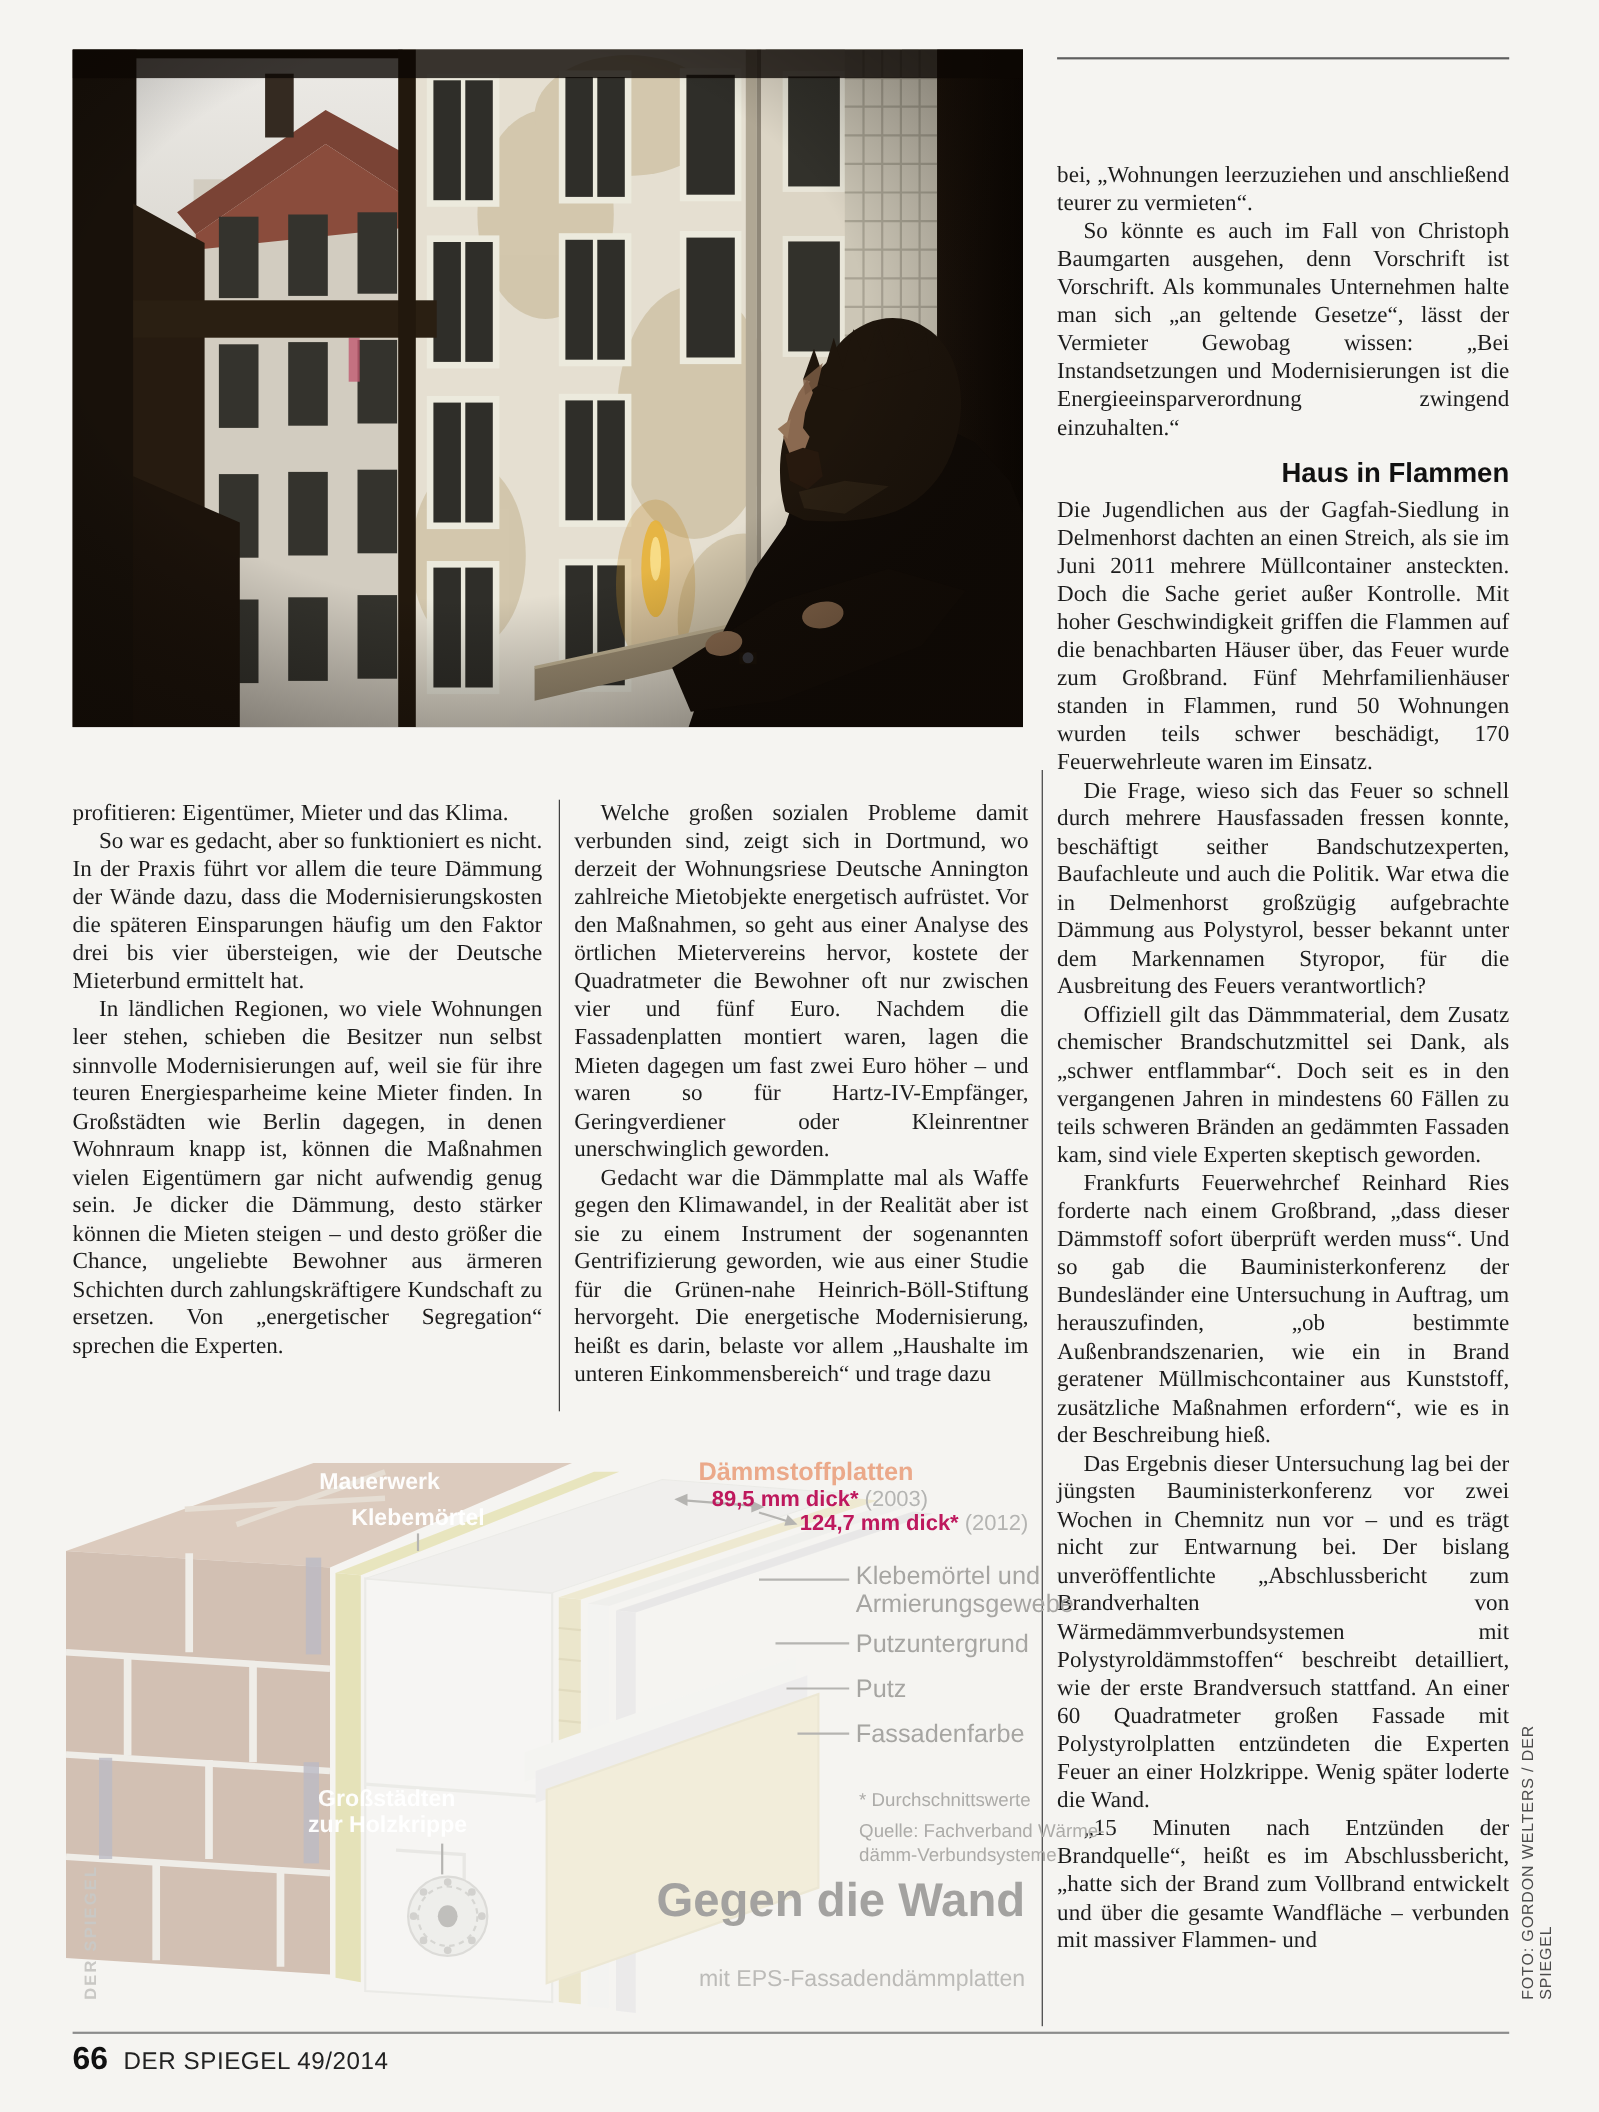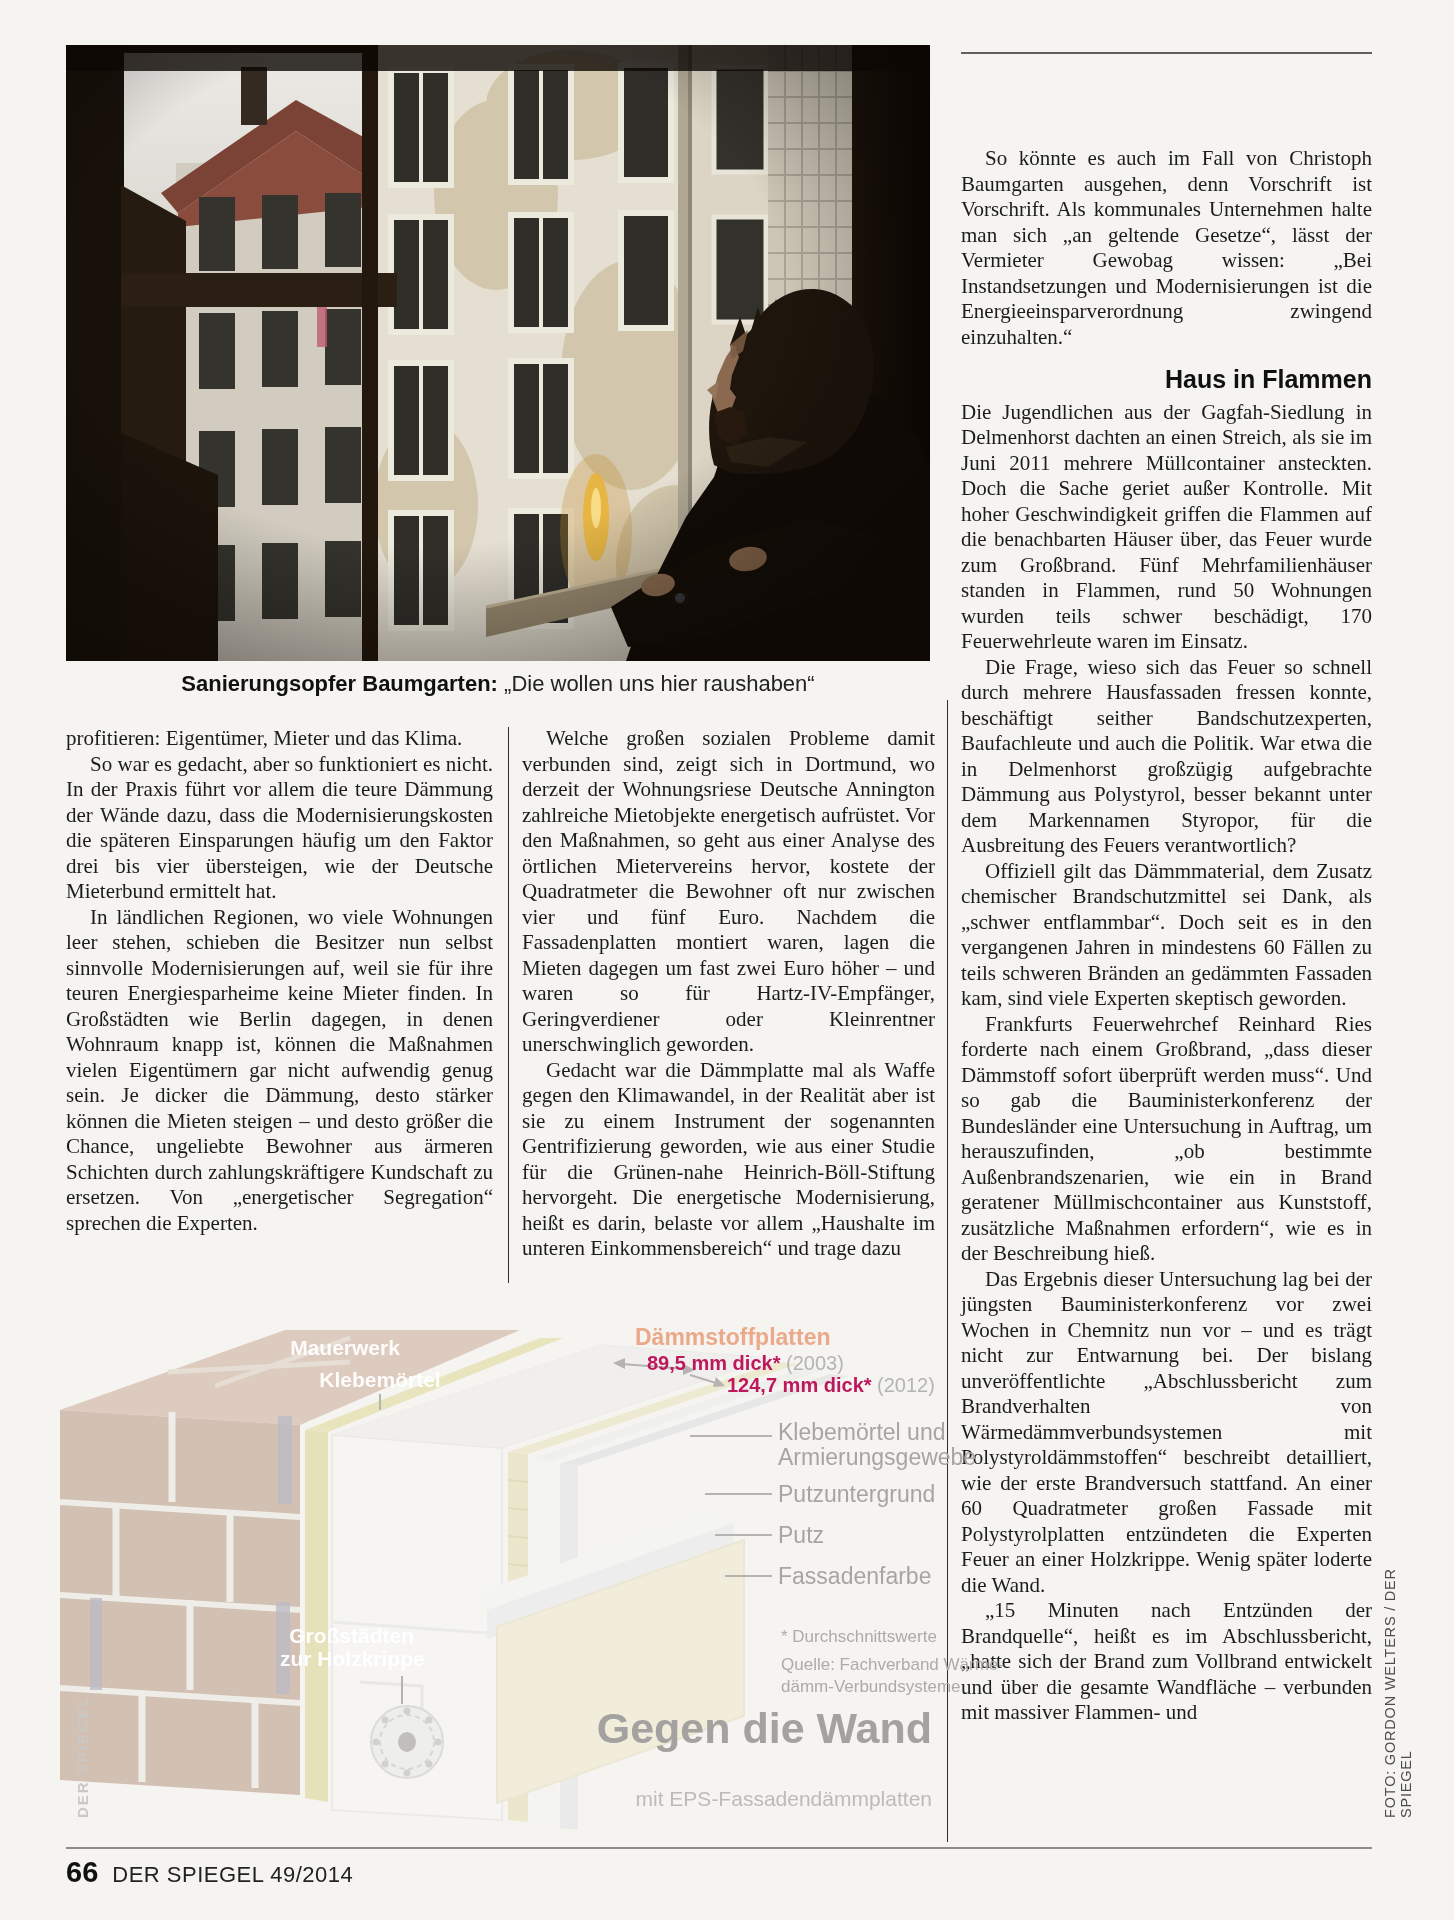--- a/index.html
+++ b/index.html
@@ -191,40 +191,38 @@
       <ellipse cx="592" cy="540" rx="17" ry="11" fill="#8e6e52" transform="rotate(-12 592 540)"></ellipse>
       <ellipse cx="682" cy="514" rx="19" ry="12" fill="#8a6a4e" transform="rotate(-10 682 514)"></ellipse>
       <rect x="606" y="548" width="16" height="11" fill="#1a1209"></rect>
       <circle cx="614" cy="553" r="5" fill="#3a3a40"></circle>
 
       <rect x="0" y="0" width="864" height="616" fill="url(#vig)"></rect>
       <rect x="0" y="0" width="864" height="26" fill="#0c0804" opacity=".8"></rect>
     </svg>
   </div>
 
-  <div class="caption">
-    <span class="cap-bold">Sanierungsopfer Baumgarten:</span><span> „Die wollen uns hier raushaben“</span>
-  </div>
 
   <div class="rule-top-right"></div>
   <div class="vrule" id="divider-1"></div>
   <div class="vrule" id="divider-2"></div>
 
   <div class="col" id="col1">
     <p>profitieren: Eigentümer, Mieter und das Klima.</p>
     <p class="ind">So war es gedacht, aber so funktioniert es nicht. In der Praxis führt vor allem die teure Dämmung der Wände dazu, dass die Modernisierungskosten die späteren Einsparungen häufig um den Faktor drei bis vier übersteigen, wie der Deutsche Mieterbund ermittelt hat.</p>
     <p class="ind">In ländlichen Regionen, wo viele Wohnungen leer stehen, schieben die Besitzer nun selbst sinnvolle Modernisierungen auf, weil sie für ihre teuren Energiesparheime keine Mieter finden. In Großstädten wie Berlin dagegen, in denen Wohnraum knapp ist, können die Maßnahmen vielen Eigentümern gar nicht aufwendig genug sein. Je dicker die Dämmung, desto stärker können die Mieten steigen – und desto größer die Chance, ungeliebte Bewohner aus ärmeren Schichten durch zahlungskräftigere Kundschaft zu ersetzen. Von „energetischer Segregation“ sprechen die Experten.</p>
   </div>
 
   <div class="col" id="col2">
     <p class="ind">Welche großen sozialen Probleme damit verbunden sind, zeigt sich in Dortmund, wo derzeit der Wohnungsriese Deutsche Annington zahlreiche Mietobjekte energetisch aufrüstet. Vor den Maßnahmen, so geht aus einer Analyse des örtlichen Mietervereins hervor, kostete der Quadratmeter die Bewohner oft nur zwischen vier und fünf Euro. Nachdem die Fassadenplatten montiert waren, lagen die Mieten dagegen um fast zwei Euro höher – und waren so für Hartz-IV-Empfänger, Geringverdiener oder Kleinrentner unerschwinglich geworden.</p>
     <p class="ind">Gedacht war die Dämmplatte mal als Waffe gegen den Klimawandel, in der Realität aber ist sie zu einem Instrument der sogenannten Gentrifizierung geworden, wie aus einer Studie für die Grünen-nahe Heinrich-Böll-Stiftung hervorgeht. Die energetische Modernisierung, heißt es darin, belaste vor allem „Haushalte im unteren Einkommensbereich“ und trage dazu</p>
   </div>
 
   <div class="col" id="col3">
+    <p>bei, „Wohnungen leerzuziehen und anschließend teurer zu vermieten“.</p>
     <p class="ind">So könnte es auch im Fall von Christoph Baumgarten ausgehen, denn Vorschrift ist Vorschrift. Als kommunales Unternehmen halte man sich „an geltende Gesetze“, lässt der Vermieter Gewobag wissen: „Bei Instandsetzungen und Modernisierungen ist die Energieeinsparverordnung zwingend einzuhalten.“</p>
     <p class="subhead">Haus in Flammen</p>
     <p>Die Jugendlichen aus der Gagfah-Siedlung in Delmenhorst dachten an einen Streich, als sie im Juni 2011 mehrere Müllcontainer ansteckten. Doch die Sache geriet außer Kontrolle. Mit hoher Geschwindigkeit griffen die Flammen auf die benachbarten Häuser über, das Feuer wurde zum Großbrand. Fünf Mehrfamilienhäuser standen in Flammen, rund 50 Wohnungen wurden teils schwer beschädigt, 170 Feuerwehrleute waren im Einsatz.</p>
     <p class="ind">Die Frage, wieso sich das Feuer so schnell durch mehrere Hausfassaden fressen konnte, beschäftigt seither Bandschutzexperten, Baufachleute und auch die Politik. War etwa die in Delmenhorst großzügig aufgebrachte Dämmung aus Polystyrol, besser bekannt unter dem Markennamen Styropor, für die Ausbreitung des Feuers verantwortlich?</p>
     <p class="ind">Offiziell gilt das Dämmmaterial, dem Zusatz chemischer Brandschutzmittel sei Dank, als „schwer entflammbar“. Doch seit es in den vergangenen Jahren in mindestens 60 Fällen zu teils schweren Bränden an gedämmten Fassaden kam, sind viele Experten skeptisch geworden.</p>
     <p class="ind">Frankfurts Feuerwehrchef Reinhard Ries forderte nach einem Großbrand, „dass dieser Dämmstoff sofort überprüft werden muss“. Und so gab die Bauministerkonferenz der Bundesländer eine Untersuchung in Auftrag, um herauszufinden, „ob bestimmte Außenbrandszenarien, wie ein in Brand geratener Müllmischcontainer aus Kunststoff, zusätzliche Maßnahmen erfordern“, wie es in der Beschreibung hieß.</p>
     <p class="ind">Das Ergebnis dieser Untersuchung lag bei der jüngsten Bauministerkonferenz vor zwei Wochen in Chemnitz nun vor – und es trägt nicht zur Entwarnung bei. Der bislang unveröffentlichte „Abschlussbericht zum Brandverhalten von Wärmedämmverbundsystemen mit Polystyroldämmstoffen“ beschreibt detailliert, wie der erste Brandversuch stattfand. An einer 60 Quadratmeter großen Fassade mit Polystyrolplatten entzündeten die Experten Feuer an einer Holzkrippe. Wenig später loderte die Wand.</p>
     <p class="ind">„15 Minuten nach Entzünden der Brandquelle“, heißt es im Abschlussbericht, „hatte sich der Brand zum Vollbrand entwickelt und über die gesamte Wandfläche – verbunden mit massiver Flammen- und</p>
   </div>
 

